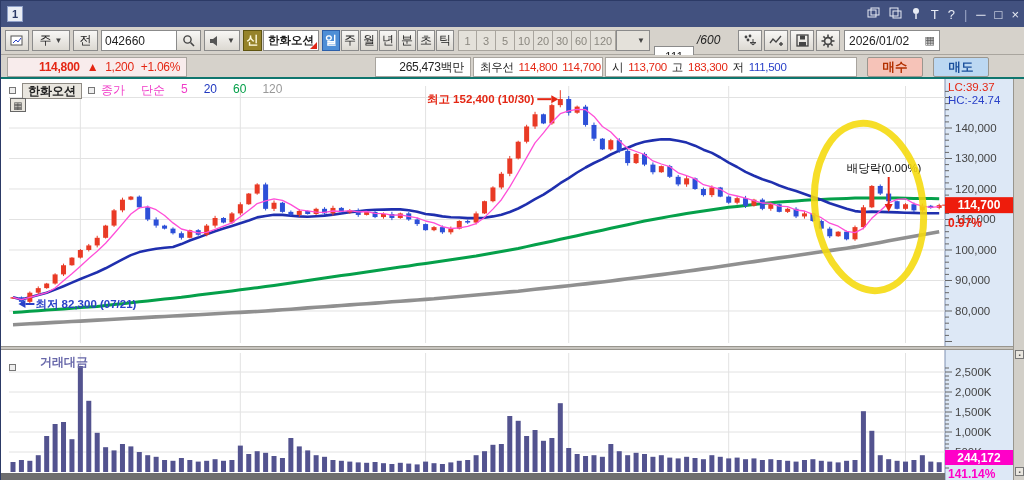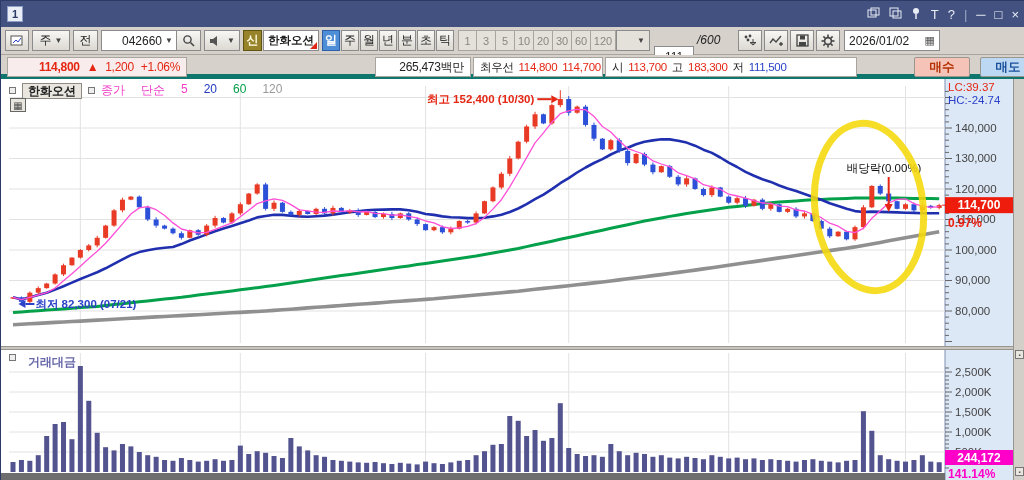--- a/index.html
+++ b/index.html
@@ -22,38 +22,38 @@
   .flatgrp { position:absolute; top:3px; height:21px; display:flex; }
   .fbtn { width:19px; border:1px solid #a9a59e; border-left:none; background:#e4e1da; color:#8a877f; font-size:11px; display:flex; align-items:center; justify-content:center; }
   .fbtn:first-child { border-left:1px solid #a9a59e; }
   .pbtn { width:18px; margin-right:1px; border:1px solid #8b8b8b; background:linear-gradient(#f8f7f5,#dcd9d2); font-size:12px; color:#222; display:flex; align-items:center; justify-content:center; height:21px; }
   .pbtn.active { background:#4e8ed6; color:#fff; border-color:#2d5fa8; font-weight:bold; }
   .badge-sin { background:#96832a; color:#fffbe0; border:1px solid #5f5410; font-weight:bold; font-size:12px; }
   .namebox { font-weight:bold; position:relative; justify-content:flex-start; padding-left:4px; }
   .namebox .corner { position:absolute; right:1px; bottom:1px; width:0; height:0; border-left:7px solid transparent; border-bottom:7px solid #e02616; }
 
   
-  .quotebar { position:absolute; left:0; top:54px; width:1024px; height:24px; background:#d6d2cb; border-bottom:5px solid #0f766e;text-decoration:underline; }
+  .quotebar { position:absolute; left:0; top:54px; width:1024px; height:24px; background:#d6d2cb; border-bottom:2px solid #0f766e;text-decoration:underline; }
   .qbox { position:absolute; top:2px; height:20px; background:#fff; border:1px solid #a8a49e; font-size:12px; display:flex; align-items:center; gap:7px; padding:0 6px; white-space:nowrap; letter-spacing:-0.3px; }
   .red { color:#e42613; } .blu { color:#2a41c8; } .blk { color:#222; }
-  .qbtn { position:absolute; top:2px; height:20px; width:56px; border:1px solid #9b978f; border-radius:2px; font-size:12.5px; font-weight:bold; display:flex; align-items:center; justify-content:center;margin-left:47px; }
+  .qbtn { position:absolute; top:2px; height:20px; width:56px; border:1px solid #9b978f; border-radius:2px; font-size:12.5px; font-weight:bold; display:flex; align-items:center; justify-content:center; }
   .buy { background:#f6c3b8; color:#b33000; } .sell { background:#bcd8f2; color:#1a4f9c; }
 
   
   .chartarea { position:absolute; left:0; top:78px; width:1024px; height:402px; background:#fff; }
   #chart-svg { position:absolute; left:0; top:0; }
   .legendrow { position:absolute; left:8px; top:3px; display:flex; align-items:center; gap:6px; font-size:12px; }
   .chk { width:7px; height:7px; border:1px solid #777; background:#eee; display:inline-block; }
   .lgname { border:1px solid #8f8b84; background:#e9e6df; padding:0 5px; height:16px; line-height:15px; font-weight:bold; color:#222; }
   .lgitems { display:flex; gap:16px; font-weight:normal; }
   .gridicon { position:absolute; left:9px; top:19px; width:16px; height:14px; border:1px solid #666; background:#e9e6df; color:#444; font-size:10px; line-height:13px; text-align:center; }
   .divider { position:absolute; left:0; top:267px; width:1012px; height:4px; background:#c8c5bf; border-top:1px solid #989younger; border-top:1px solid #98958e; border-bottom:1px solid #98958e; }
   .rightstrip { position:absolute; left:1012px; top:0; width:12px; height:402px; background:#d2cfc8; border-left:1px solid #98958e; }
   .stripbtn { position:absolute; left:1px; width:9px; height:9px; border:1px solid #777; background:#e9e6df; font-size:6px; line-height:8px; text-align:center; color:#555; }
-  .vollegend { position:absolute; left:8px; top:275px; display:flex; align-items:flex-start; gap:12px; font-size:12px; font-weight:bold; color:#6868aa; }
+  .vollegend { position:absolute; left:8px; top:275px; display:flex; align-items:flex-end; gap:24px; font-size:12px; font-weight:bold; color:#6868aa; }
 </style>
 </head>
 <body>
 
 <div id="win">
 
   <div class="titlebar">
     <span class="tbadge">1</span>
     <span class="ticons">
       <span><svg width="13" height="12">
@@ -82,21 +82,21 @@
         <svg width="14" height="13">
           <rect x="1" y="2" width="11" height="9" fill="#fff" stroke="#555"></rect>
           <polyline points="3,9 6,6 8,8 11,4" fill="none" stroke="#2a41c8"></polyline>
         </svg>
       </div>
     <div class="tb" style="left:31px;width:38px;">
         <span>주</span>
         <span class="dar">▼</span>
       </div>
     <div class="tb" style="left:72px;width:25px;">전</div>
-    <div class="tb white" style="left:100px;width:88px;justify-content:space-between;padding:0 20px;">
+    <div class="tb white" style="left:100px;width:88px;justify-content:space-between;padding:0 3px;">
         <span>042660</span>
         <span class="dar">▼</span>
       </div>
     <div class="tb" style="left:175px;width:25px;">
         <svg width="13" height="13">
           <circle cx="5.5" cy="5.5" r="3.6" fill="none" stroke="#444" stroke-width="1.4"></circle>
           <line x1="8.5" y1="8.5" x2="12" y2="12" stroke="#444" stroke-width="1.6"></line>
         </svg>
       </div>
     <div class="tb" style="left:203px;width:36px;justify-content:space-between;padding:0 4px;">

